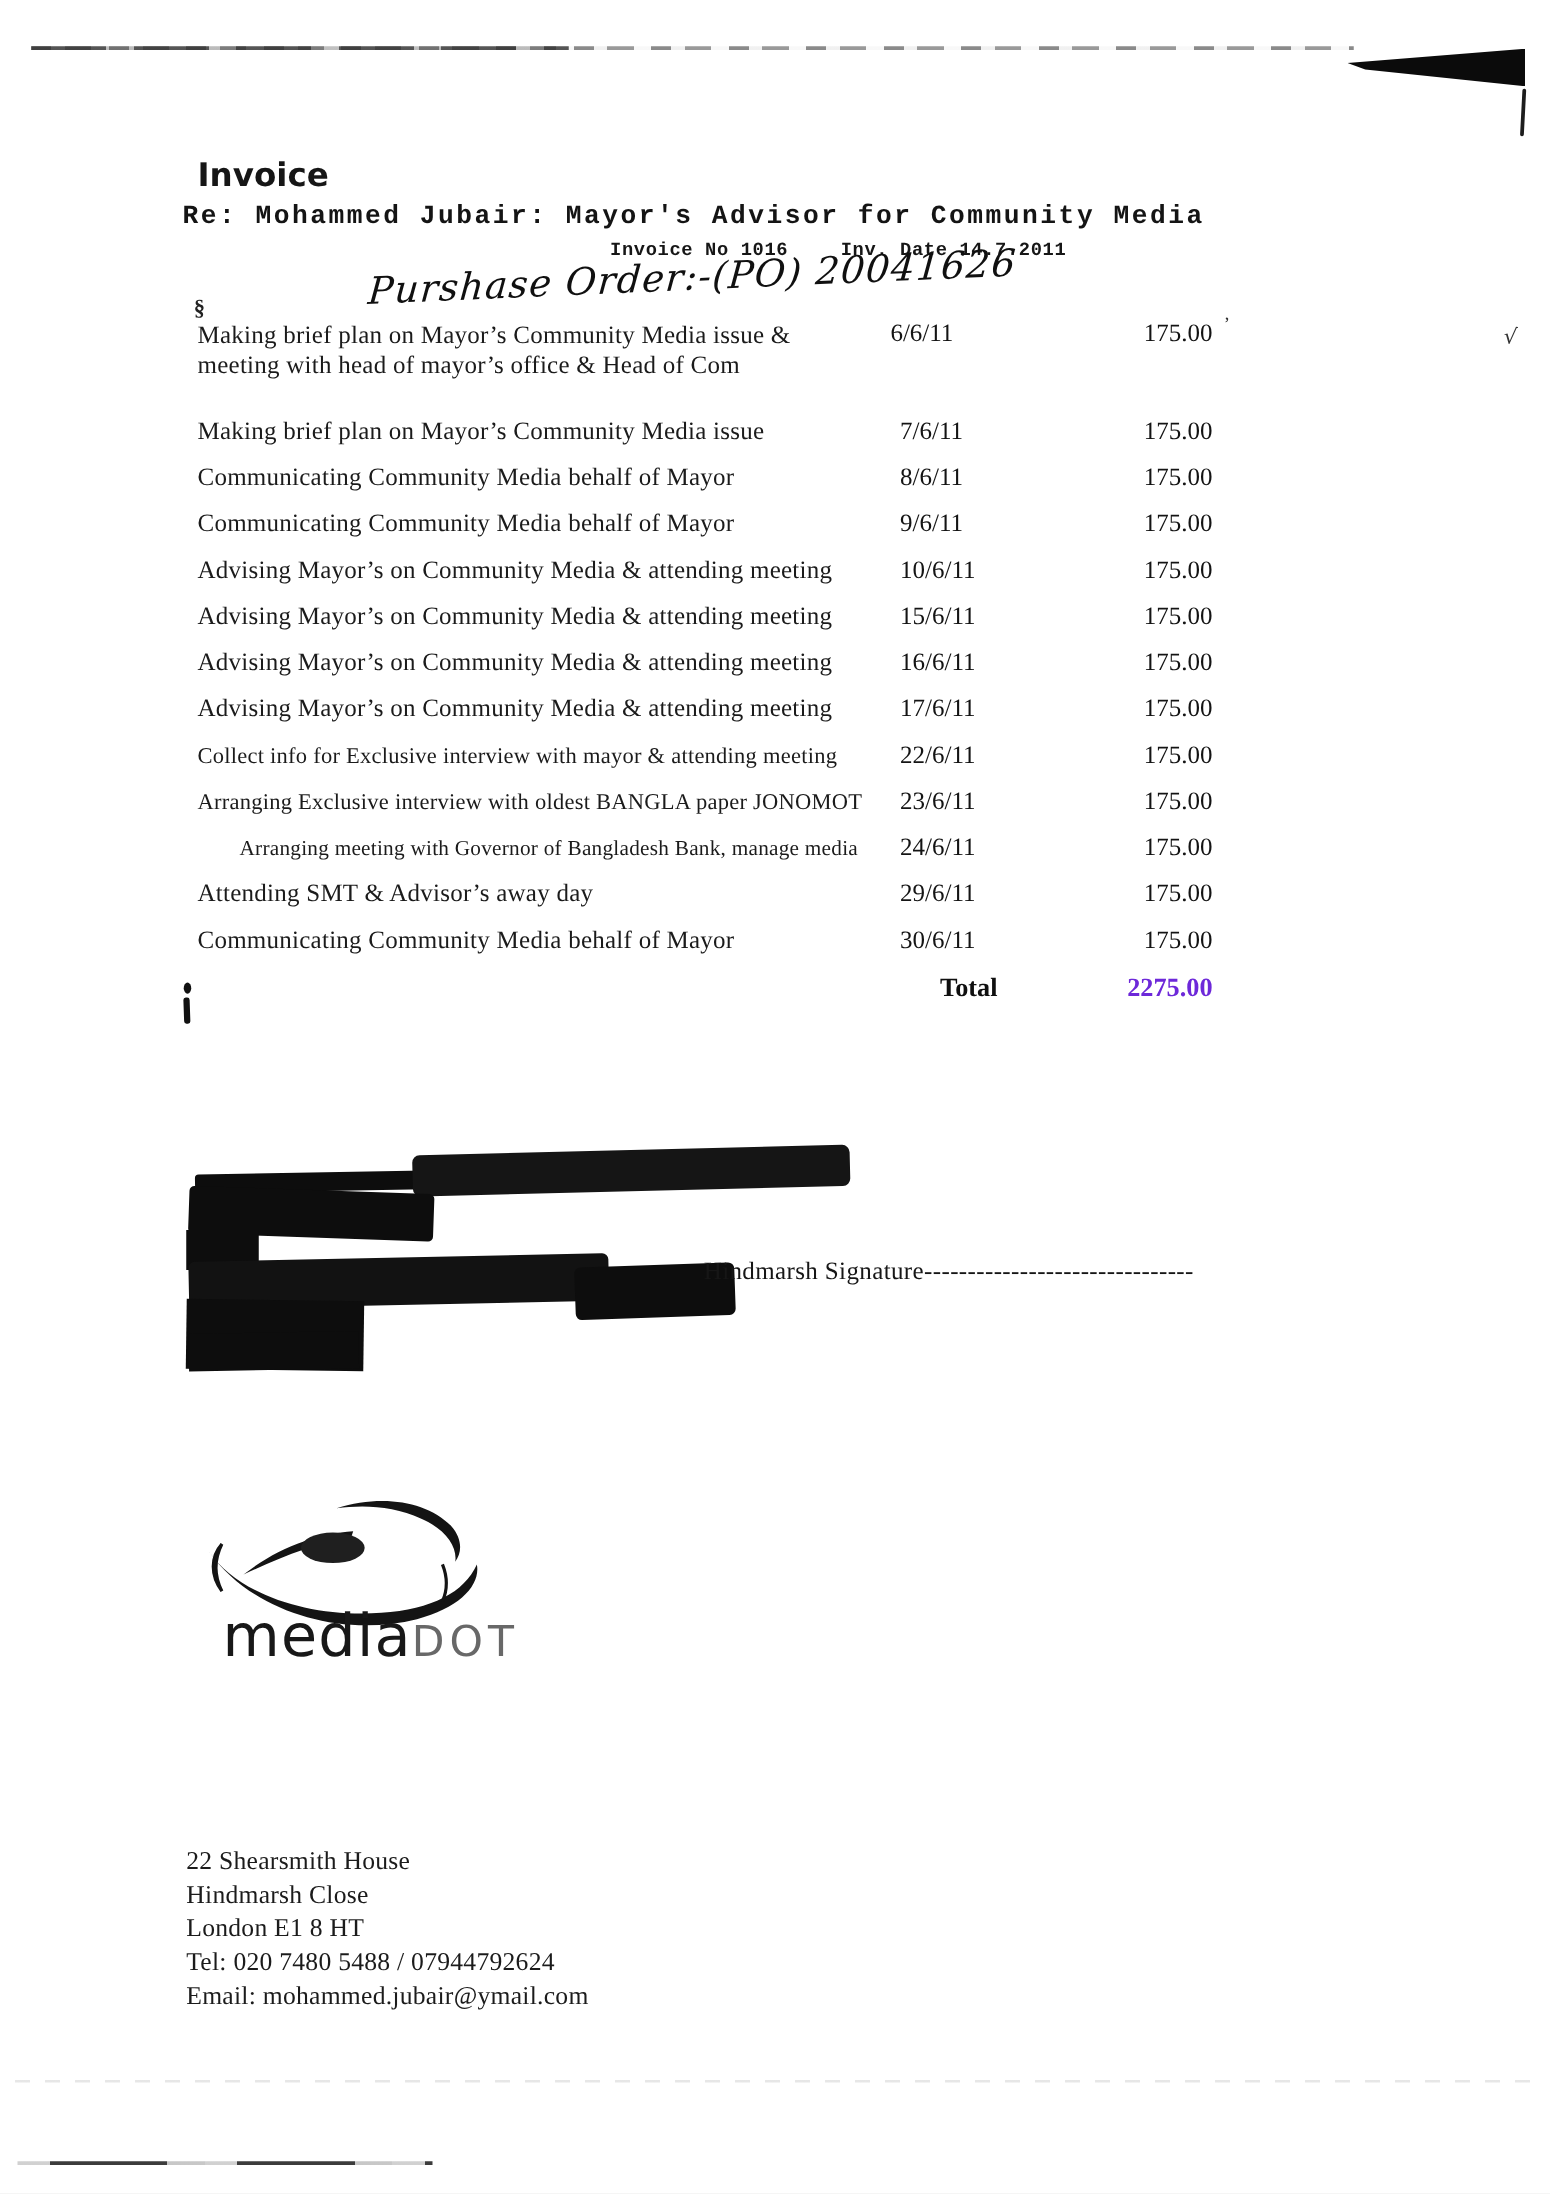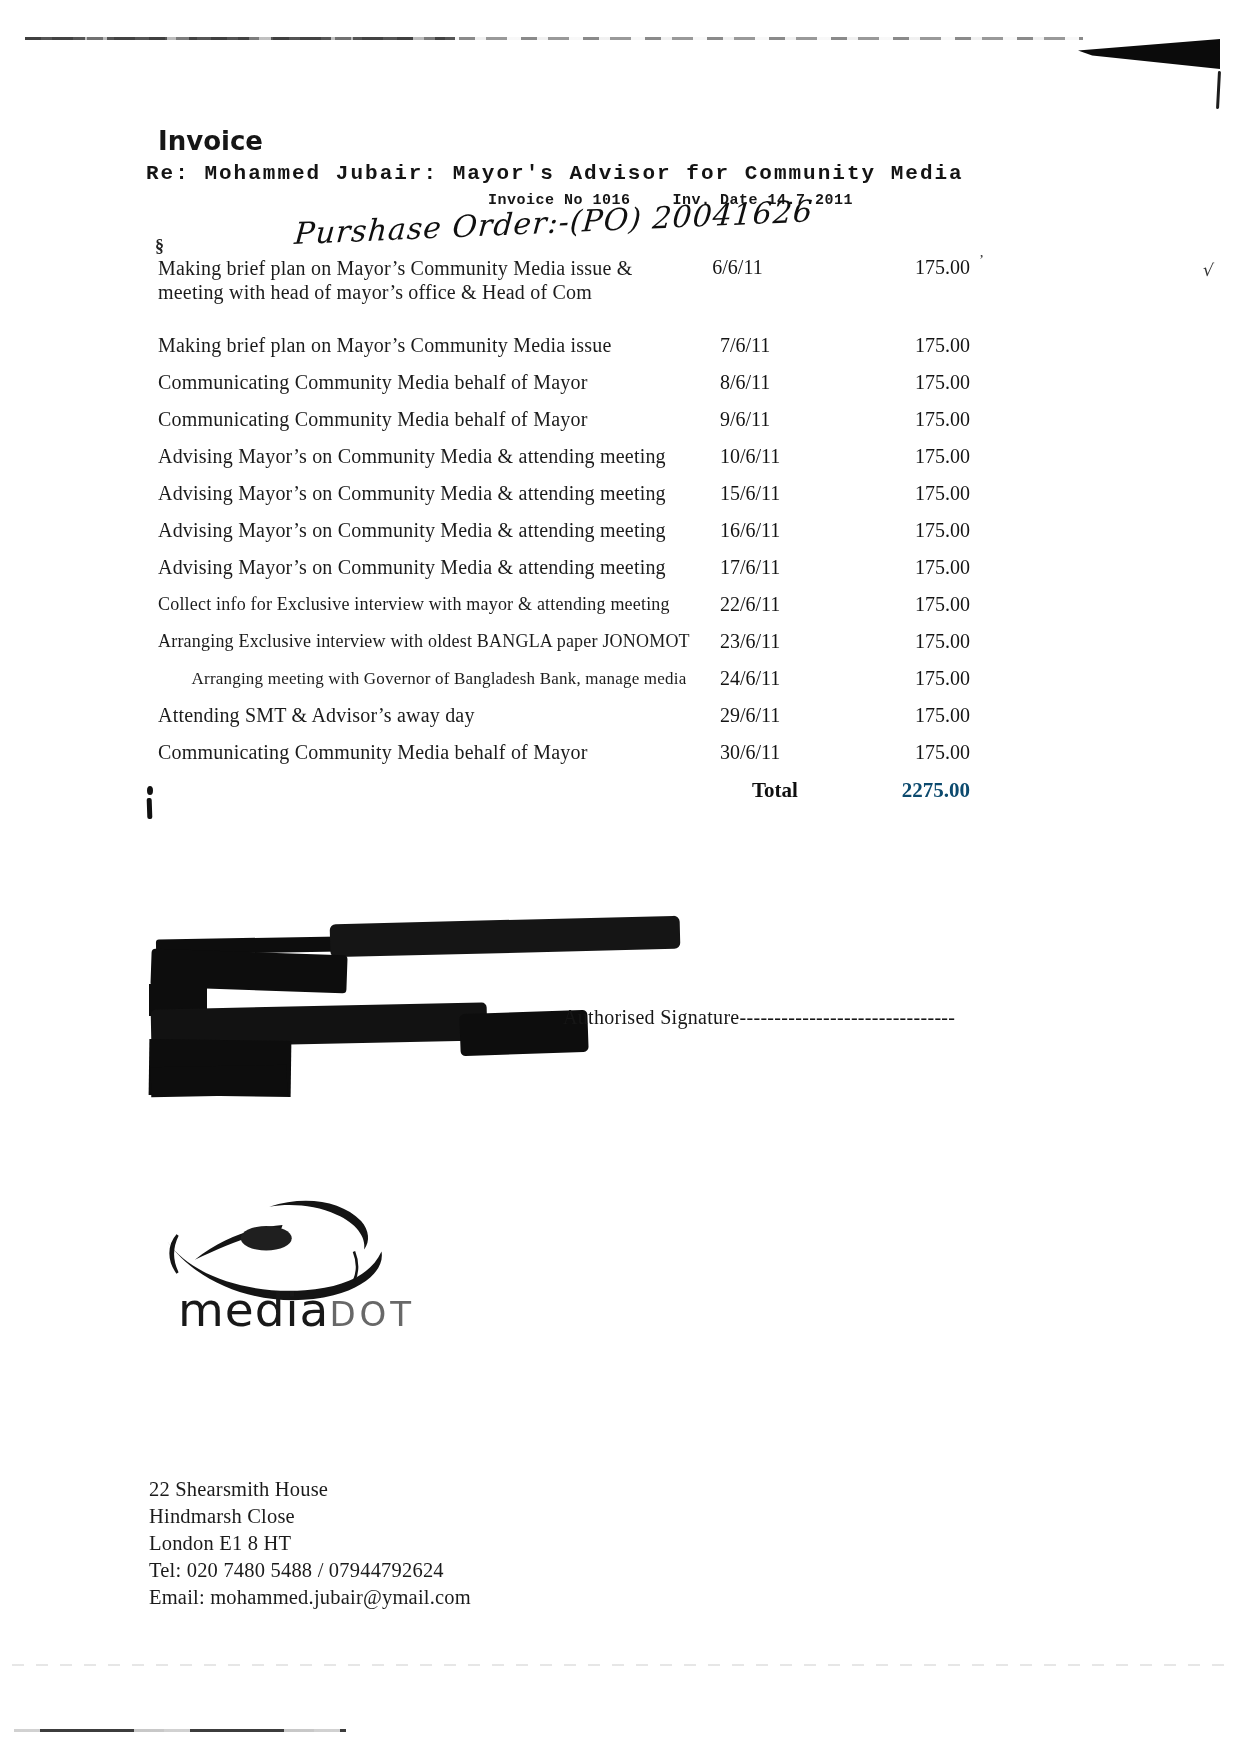--- a/index.html
+++ b/index.html
@@ -78,21 +78,21 @@
   .trow:first-child .desc{white-space:pre-line;line-height:24px;}
   .trow:nth-child(9) .desc{font-size:18px;}
   .trow:nth-child(10) .desc{font-size:18px;}
   .trow:nth-child(11) .desc{font-size:17px;text-align:center;}
   .trow .date{width:110px;font-size:20px;line-height:23px;color:#141414;}
   .trow .amount{width:140px;text-align:right;font-size:20px;line-height:23px;color:#141414;position:relative;}
   .amark{position:absolute;right:-14px;top:-7px;font-size:15px;color:#333;}
   .total-row{display:flex;margin-top:1px;}
   .total-row .spacer{width:562px;}
   .total-row .tlabel{width:110px;text-align:center;font-weight:bold;font-size:21px;color:#0f0f0f;}
-  .total-row .tamount{width:140px;text-align:right;font-weight:bold;font-size:21px;color:#0c4a6e;}
+  .total-row .tamount{width:140px;text-align:right;font-weight:bold;font-size:21px;color:#6d28d9;}
   
   .ink-i-dot{position:absolute;top:786px;left:147px;width:6px;height:9px;background:#111;border-radius:50%;}
   .ink-i-stem{position:absolute;top:798px;left:147px;width:5px;height:21px;background:#111;border-radius:2px;transform:rotate(-2deg);}
   
   .redact{position:absolute;background:#0d0d0d;}
   .r1{top:937px;left:156px;width:300px;height:15px;transform:rotate(-1deg);border-radius:3px;}
   .r2{top:920px;left:330px;width:350px;height:33px;transform:rotate(-1.4deg);border-radius:6px;background:#151515;}
   .r3{top:952px;left:151px;width:196px;height:38px;transform:rotate(2deg);border-radius:4px;}
   .r4{top:984px;left:149px;width:58px;height:32px;}
   .r5{top:1006px;left:151px;width:336px;height:38px;transform:rotate(-1.2deg);border-radius:5px;background:#121212;}
@@ -219,21 +219,21 @@
 
   <div class="redact r1"></div>
   <div class="redact r2"></div>
   <div class="redact r3"></div>
   <div class="redact r4"></div>
   <div class="redact r5"></div>
   <div class="redact r6"></div>
   <div class="redact r7"></div>
   <div class="redact r8"></div>
 
-  <div class="sig-line">Authorised Signature-------------------------------</div>
+  <div class="sig-line">Hindmarsh Signature-------------------------------</div>
 
   <svg class="logo-mark" viewBox="0 0 250 115" xmlns="http://www.w3.org/2000/svg">
     <path d="M15,48 C38,82 95,100 150,96 C190,93 215,80 225,58 C228,74 212,92 178,101 C118,116 48,95 15,48 Z" fill="#141414"></path>
     <path d="M115,14 C150,3 185,8 205,28 C213,37 214,48 208,56 C210,44 200,30 181,22 C160,12 135,11 115,14 Z" fill="#141414"></path>
     <path d="M25,42 C16,52 16,67 25,79 C19,67 19,54 25,42 Z" fill="#141414" stroke="#141414" stroke-width="2.5"></path>
     <path d="M42,66 C70,44 100,34 128,32 L126,38 C100,40 72,52 42,66 Z" fill="#141414"></path>
     <ellipse cx="112" cy="45" rx="25" ry="12" fill="#1f1f1f"></ellipse>
     <path d="M198,58 C202,68 202,78 198,87" stroke="#141414" stroke-width="2.5" fill="none"></path>
   </svg>
   <div class="logo-word">

